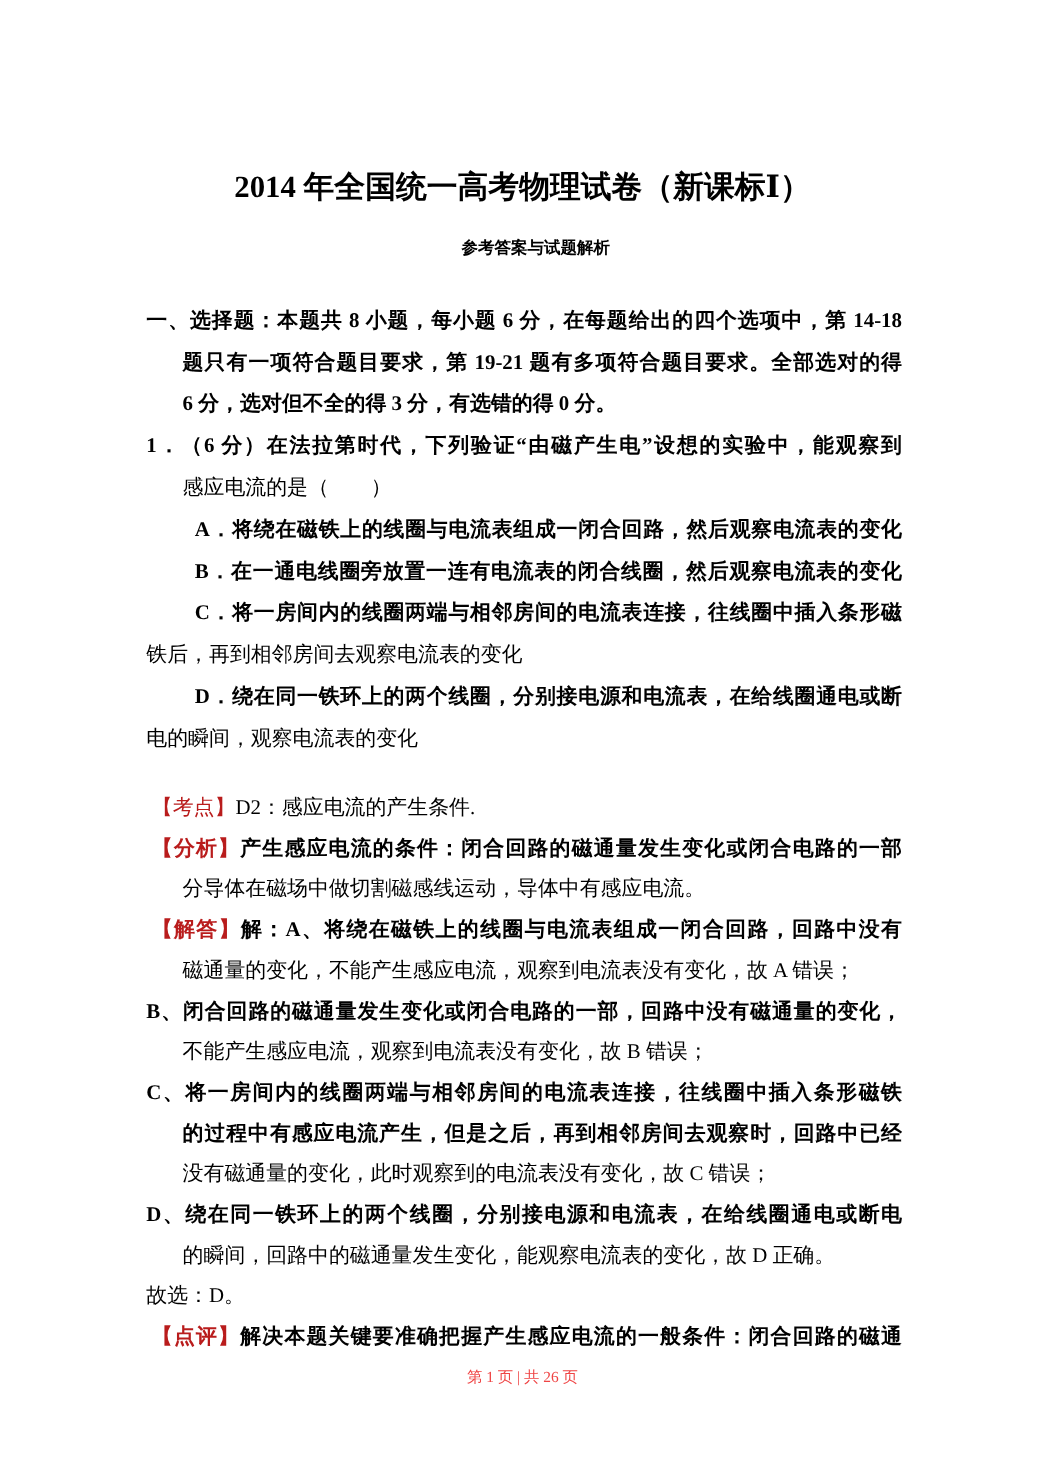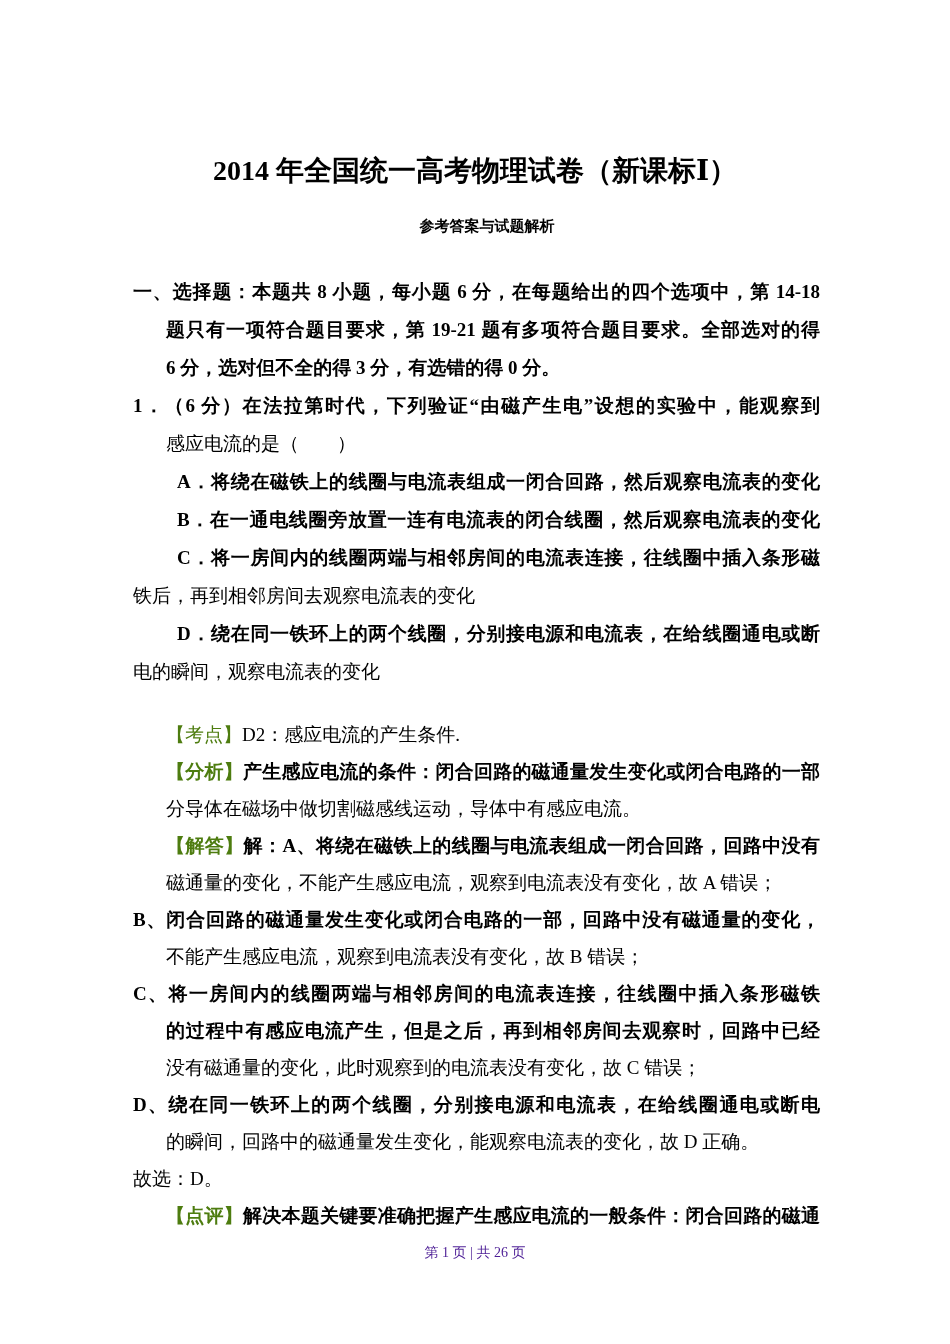--- a/index.html
+++ b/index.html
@@ -30,24 +30,24 @@
   .ln{width:auto;}
   
   .i0{margin-left:0;}
   .i1{margin-left:33px;}
   .iopt{margin-left:44px;}
   .itag{margin-left:5px;}
   
   .j{text-align:justify;text-align-last:justify;font-weight:bold;}
   .nj{text-align:left;}
   .bold{font-weight:bold;}
-  .tag{color:#4d7c0f;margin-left:28px;}
+  .tag{color:#b91c1c;}
   .footer{
     position:absolute;top:1243px;left:0;width:950px;
-    text-align:center;font-size:14px;color:#4c1d95;line-height:20px;
+    text-align:center;font-size:14px;color:#ef4444;line-height:20px;
   }
 </style>
 </head>
 <body>
 
 <div class="doc">
 
   <div class="title">2014 年全国统一高考物理试卷（新课标Ⅰ）</div>
   <div class="subtitle">参考答案与试题解析</div>
 

